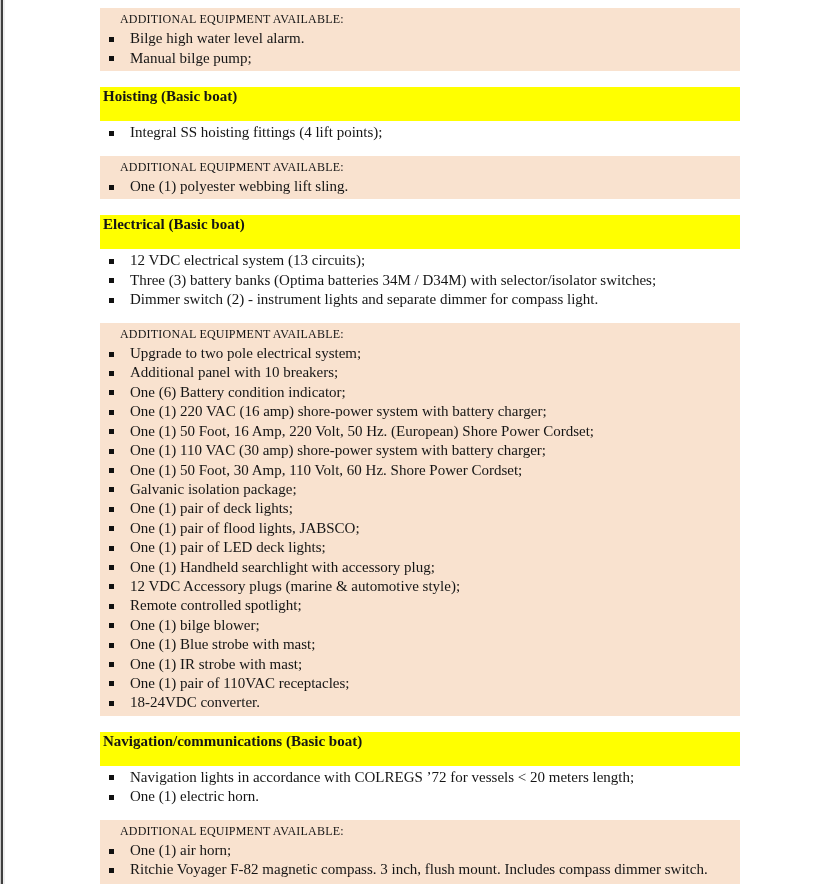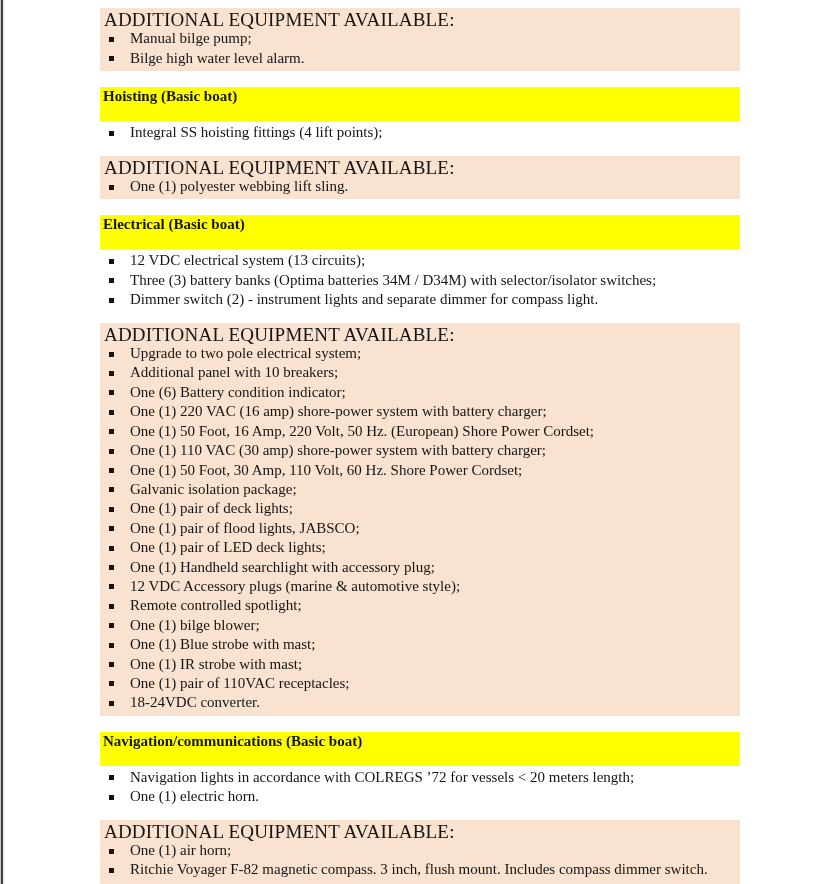--- a/index.html
+++ b/index.html
@@ -40,23 +40,23 @@
     font-size: 15px;
     padding-left: 3px;
     box-sizing: border-box;
   }
   .equipment-block {
     margin-top: 13px;
     background: var(--hl-peach, #f9e2cf);
     padding: 2px 0 3px 0;
   }
   .block-header {
-    font-size: 19px;
+    font-size: 12px;
     line-height: 19.4px;
-    padding-left: 4px;
+    padding-left: 20px;
     letter-spacing: 0.2px;
   }
   ul.items {
     margin: 0; padding: 0; list-style: none;
   }
   ul.items li {
     position: relative;
     padding-left: 30px;
     padding-right: 6px;
     font-size: 15px;
@@ -79,22 +79,22 @@
 <body style="--hl-yellow: #ffff00; --hl-peach: #f9e2cf; color: rgb(21, 21, 21);">
 
 <div class="page-edge-light"></div>
 <div class="page-edge-dark"></div>
 <div class="page-edge-shade"></div>
 
 <div class="doc">
     <div class="equipment-block">
       <div class="block-header">ADDITIONAL EQUIPMENT AVAILABLE:</div>
       <ul class="items">
+        <li><span>Bilge high water level alarm.</span></li>
         <li><span>Manual bilge pump;</span></li>
-        <li><span>Bilge high water level alarm.</span></li>
       </ul>
     </div>
     <div class="section-heading"><span>Hoisting (Basic boat)</span></div>
     <div class="bullet-list">
       <ul class="items">
         <li><span>Integral SS hoisting fittings (4 lift points);</span></li>
       </ul>
     </div>
     <div class="equipment-block">
       <div class="block-header">ADDITIONAL EQUIPMENT AVAILABLE:</div>

